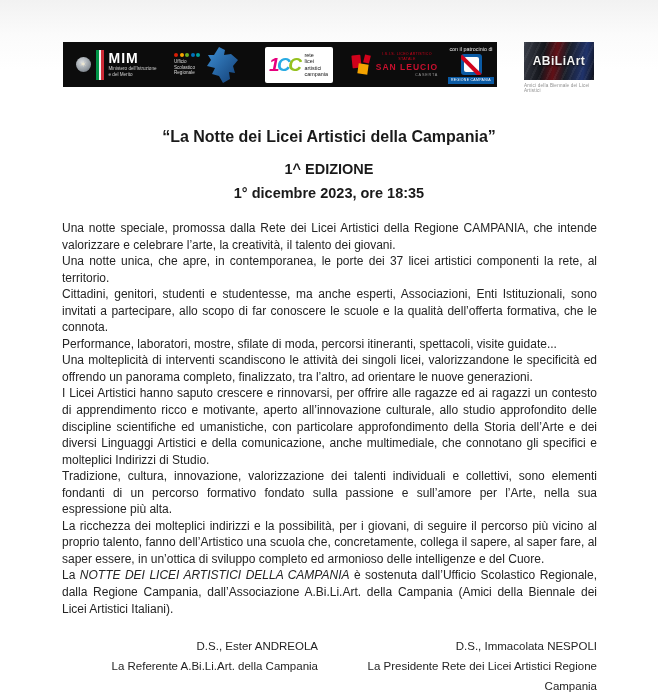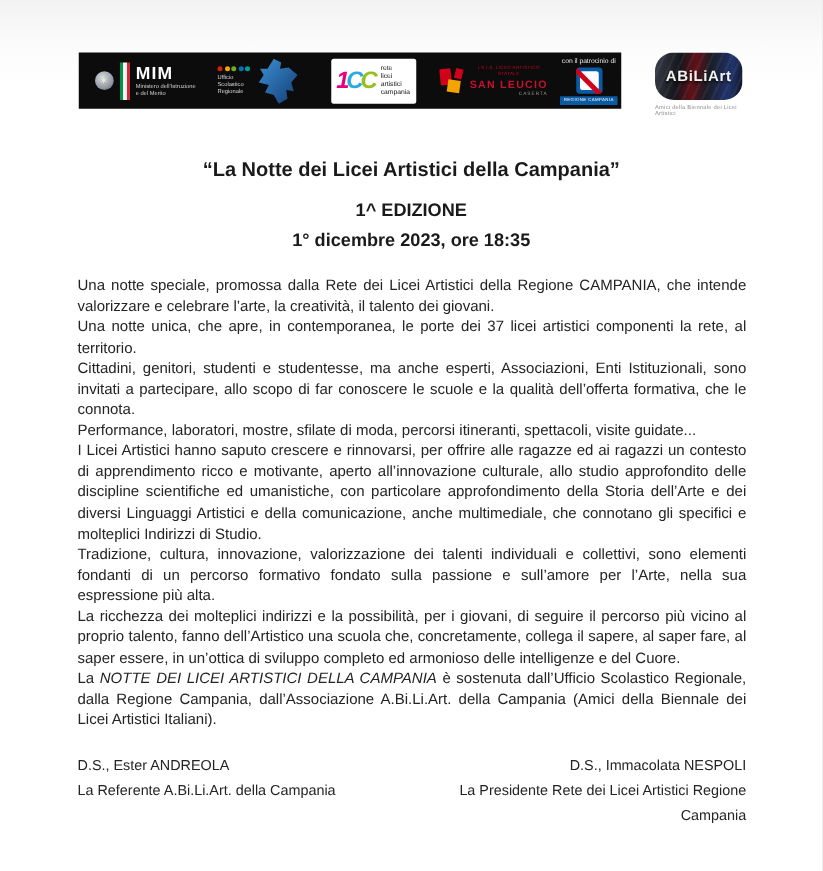--- a/index.html
+++ b/index.html
@@ -60,39 +60,39 @@
   .rc-inner { position:absolute; inset:3px; background:#fdfdfd; border-radius:2px; }
   .rc-stripe { position:absolute; width:160%; height:4px; background:#d0021b;
     top:48%; left:-30%; transform:rotate(45deg); }
   .rc-ribbon { margin-top:2px; background:#0a5aa4; color:#fff; font-size:3.5px;
     letter-spacing:.3px; padding:1.5px 3px; white-space:nowrap; }
 
   .abiliart-wrap { margin-left:27px; width:70px; display:flex; flex-direction:column; align-items:center; }
   .abiliart-box { width:70px; height:38px; display:flex; align-items:center; justify-content:center;
     background:
       repeating-linear-gradient(115deg, rgba(255,255,255,.05) 0 2px, rgba(0,0,0,0) 2px 7px),
-      linear-gradient(100deg,#3b3f4a 0%,#14161c 28%,#611016 45%,#1a1d26 60%,#20336b 84%,#0d0f15 100%); border-radius: 15px; }
+      linear-gradient(100deg,#3b3f4a 0%,#14161c 28%,#611016 45%,#1a1d26 60%,#20336b 84%,#0d0f15 100%); }
   .abiliart-name { color:#f2f2f2; font-weight:bold; font-size:12px; letter-spacing:.5px;
     text-shadow:0 1px 2px rgba(0,0,0,.8); }
   .abiliart-caption { margin-top:3px; color:#8f8f8f; font-size:4.6px; letter-spacing:.2px; }
 
   
   .title { margin-top:35px; text-align:center; font-size:16px; font-weight:bold; color:#1a1a1a; }
   .edition { margin-top:15px; text-align:center; font-size:14.5px; font-weight:bold; color:#1a1a1a; }
   .datetime { margin-top:8px; text-align:center; font-size:14.5px; font-weight:bold; color:#1a1a1a; }
 
   
   .body-text { margin:19px 61px 0 62px; font-size:12px; line-height:16.55px;
     text-align:justify; color:#242424; }
   .body-text p { margin:0; }
   .italic { font-style:italic; }
 
   
   .signatures { display:flex; margin:19px 61px 0 62px; font-size:11.5px; line-height:20px; color:#242424; }
-  .sig-left { width:256px; text-align:left; }
+  .sig-left { width:256px; text-align:right; }
   .sig-right { flex:1; text-align:right; }
 </style>
 </head>
 <body>
 
 <div class="page">
 
   <header class="logo-row">
     <div class="strip">
 
@@ -176,20 +176,21 @@
 
   <h1 class="title">“La Notte dei Licei Artistici della Campania”</h1>
   <div class="edition">1^ EDIZIONE</div>
   <div class="datetime">1° dicembre 2023, ore 18:35</div>
 
   <div class="body-text">
       <p><span>Una notte speciale, promossa dalla Rete dei Licei Artistici della Regione CAMPANIA, che intende valorizzare e celebrare l’arte, la creatività, il talento dei giovani.</span></p>
       <p><span>Una notte unica, che apre, in contemporanea, le porte dei 37 licei artistici componenti la rete, al territorio.</span></p>
       <p><span>Cittadini, genitori, studenti e studentesse, ma anche esperti, Associazioni, Enti Istituzionali, sono invitati a partecipare, allo scopo di far conoscere le scuole e la qualità dell’offerta formativa, che le connota.</span></p>
       <p><span>Performance, laboratori, mostre, sfilate di moda, percorsi itineranti, spettacoli, visite guidate...</span></p>
+      <p><span>Una molteplicità di interventi scandiscono le attività dei singoli licei, valorizzandone le specificità ed offrendo un panorama completo, finalizzato, tra l’altro, ad orientare le nuove generazioni.</span></p>
       <p><span>I Licei Artistici hanno saputo crescere e rinnovarsi, per offrire alle ragazze ed ai ragazzi un contesto di apprendimento ricco e motivante, aperto all’innovazione culturale, allo studio approfondito delle discipline scientifiche ed umanistiche, con particolare approfondimento della Storia dell’Arte e dei diversi Linguaggi Artistici e della comunicazione, anche multimediale, che connotano gli specifici e molteplici Indirizzi di Studio.</span></p>
       <p><span>Tradizione, cultura, innovazione, valorizzazione dei talenti individuali e collettivi, sono elementi fondanti di un percorso formativo fondato sulla passione e sull’amore per l’Arte, nella sua espressione più alta.</span></p>
       <p><span>La ricchezza dei molteplici indirizzi e la possibilità, per i giovani, di seguire il percorso più vicino al proprio talento, fanno dell’Artistico una scuola che, concretamente, collega il sapere, al saper fare, al saper essere, in un’ottica di sviluppo completo ed armonioso delle intelligenze e del Cuore.</span></p>
       <p><span>La </span><span class="italic">NOTTE DEI LICEI ARTISTICI DELLA CAMPANIA</span><span> è sostenuta dall’Ufficio Scolastico Regionale, dalla Regione Campania, dall’Associazione A.Bi.Li.Art. della Campania (Amici della Biennale dei Licei Artistici Italiani).</span></p>
     </div>
 
   <div class="signatures">
     <div class="sig-left">
       <div>D.S., Ester ANDREOLA</div>
       <div>La Referente A.Bi.Li.Art. della Campania</div>

